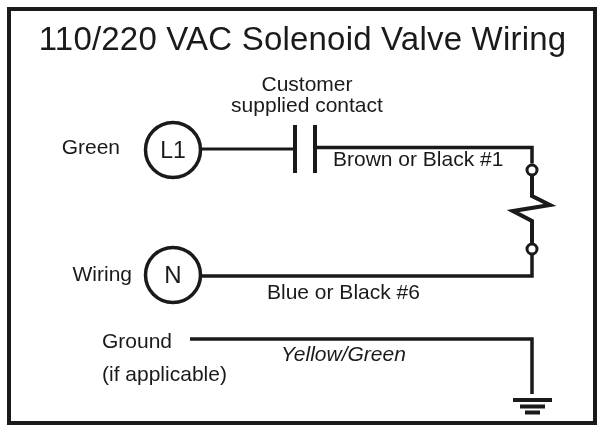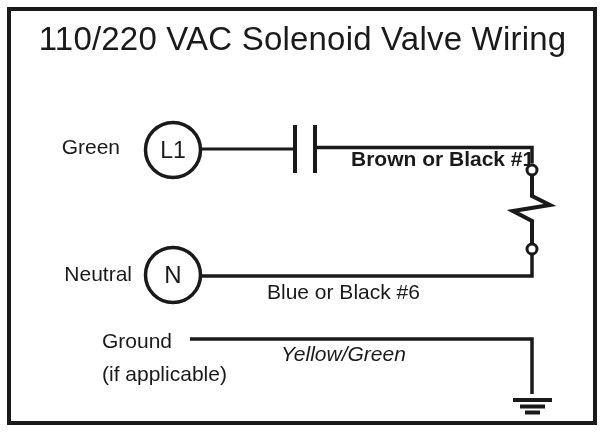--- a/index.html
+++ b/index.html
@@ -36,21 +36,21 @@
     top: 22px;
     width: 605px;
     text-align: center;
     font-size: 33px;
     line-height: 34px;
     letter-spacing: 0.2px;
     color: #1a1a1a;
   }
   .lbl-power        { left: 30px;  top: 136px; width: 90px;  text-align: right; }
   .lbl-contact      { left: 207px; top: 73px;  width: 200px; text-align: center; line-height: 21px; }
-  .lbl-wire1        { left: 351px; top: 148px; font-weight: bold; }
+  .lbl-wire1        { left: 333px; top: 148px; }
   .lbl-solenoid     { left: 385px; top: 194px; width: 120px; text-align: right; }
   .lbl-neutral      { left: 42px;  top: 263px; width: 90px;  text-align: right; }
   .lbl-wire2        { left: 267px; top: 281px; }
   .lbl-ground       { left: 102px; top: 324px; line-height: 33px; }
   .lbl-groundwire   { left: 281px; top: 343px; font-style: italic; }
   .lbl-l1 {
     left: 145px; top: 138px; width: 56px; text-align: center;
     font-size: 23px; line-height: 24px;
   }
   .lbl-n {
@@ -92,21 +92,23 @@
       <path d="M513 400 H552"></path>
       <path d="M520 406.5 H545"></path>
       <path d="M525 412.5 H540"></path>
     </g>
   </svg>
 
   <div class="title">110/220 VAC Solenoid Valve Wiring</div>
 
   <div class="lbl lbl-power">Green</div>
   <div class="lbl lbl-l1">L1</div>
+  <div class="lbl lbl-contact">Customer
+supplied contact</div>
   <div class="lbl lbl-wire1">Brown or Black #1</div>
-  <div class="lbl lbl-neutral">Neutral</div>
+  <div class="lbl lbl-neutral">Wiring</div>
   <div class="lbl lbl-n">N</div>
   <div class="lbl lbl-wire2">Blue or Black #6</div>
   <div class="lbl lbl-ground">Ground
 (if applicable)</div>
   <div class="lbl lbl-groundwire">Yellow/Green</div>
 
 </div>
 
 </body></html>

